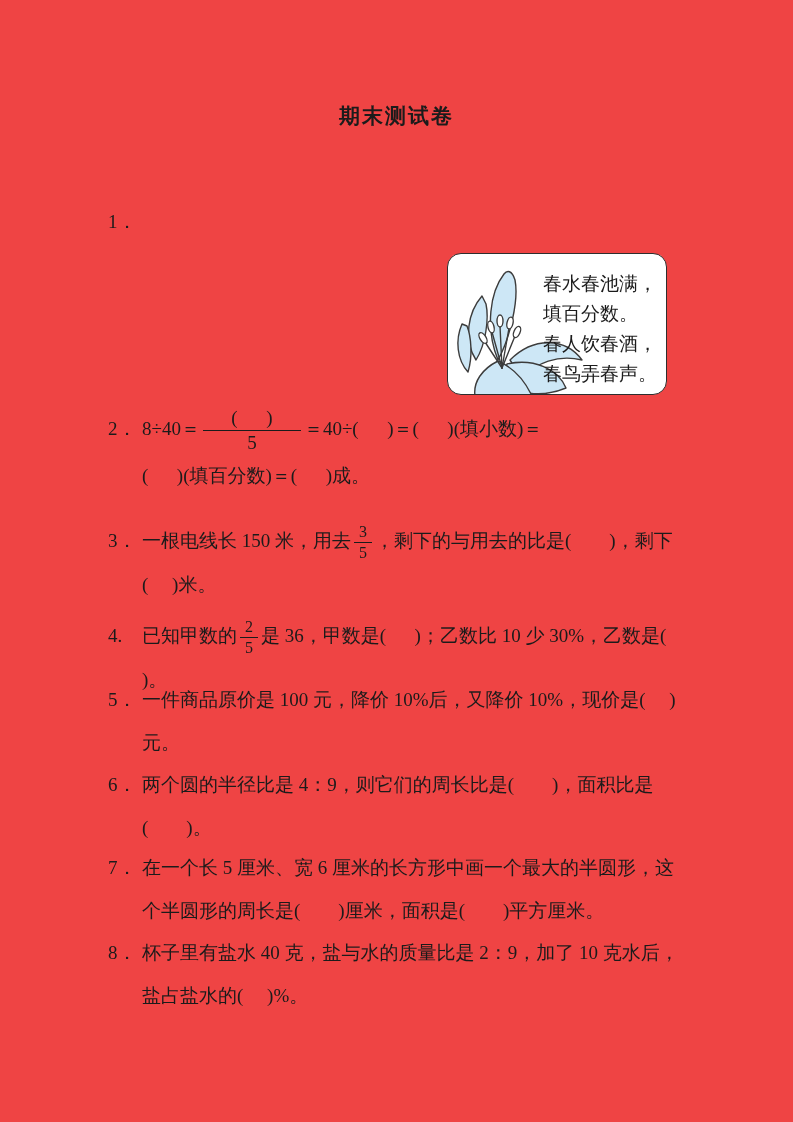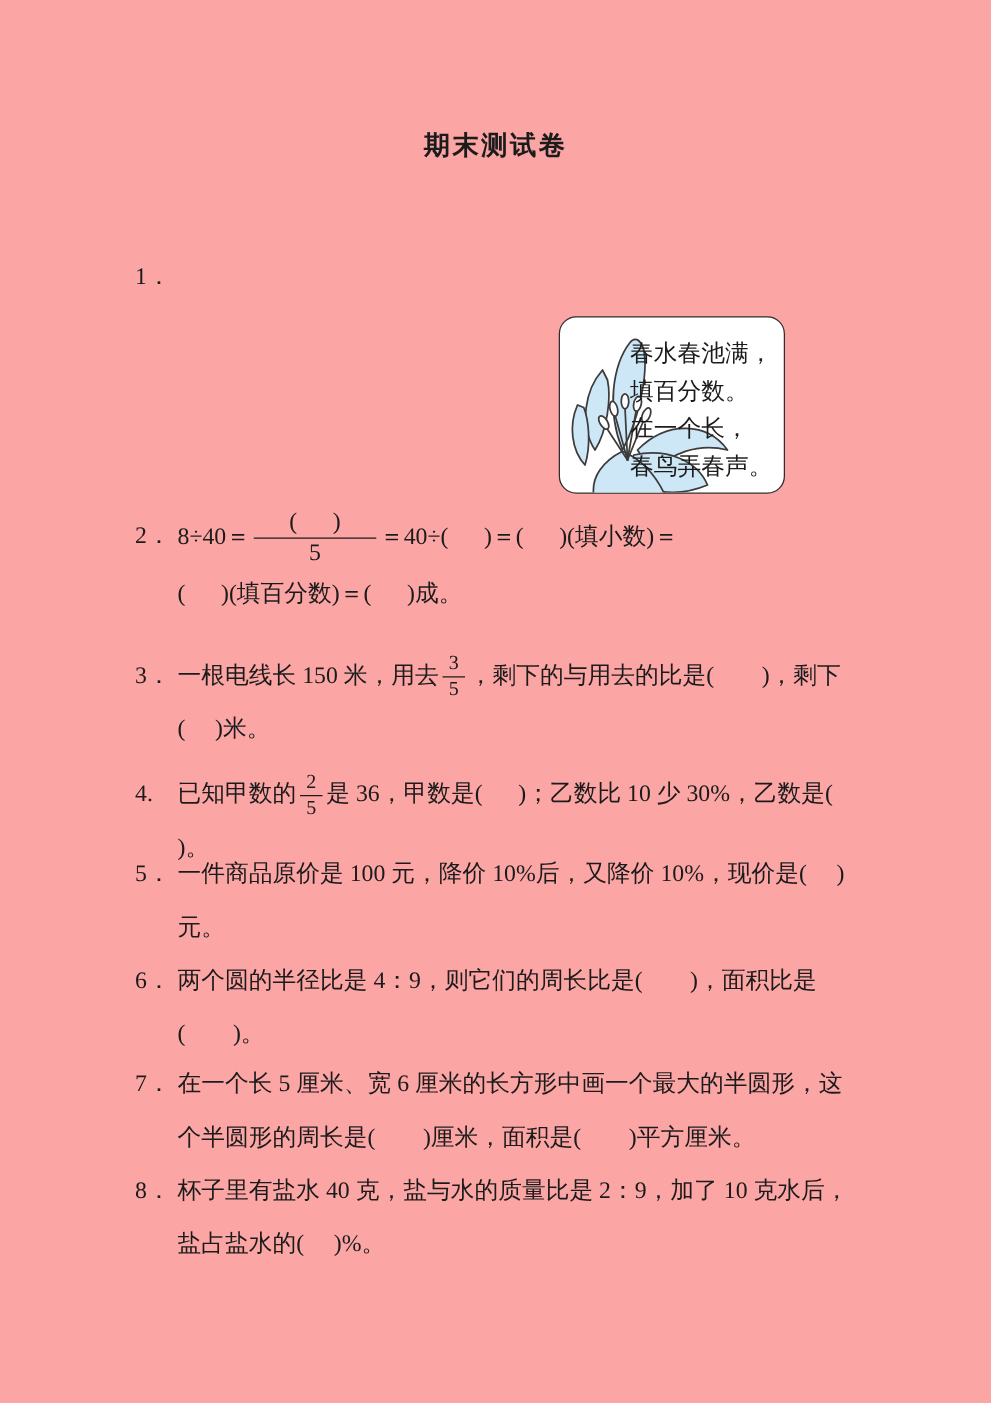--- a/index.html
+++ b/index.html
@@ -1,17 +1,17 @@
 <!DOCTYPE html>
 <html><head>
 <meta charset="utf-8">
 <style>
   html,body{margin:0;padding:0;background:#fff;}
   .page{
-    position:relative;width:793px;height:1122px;background:#fca5a5;
+    position:relative;width:793px;height:1122px;background:#ef4444;
     color:#1b1b1b;font-family:"Liberation Serif",serif;font-size:19px;
     overflow:hidden;
   }
   .title{
     position:absolute;top:102px;left:0;right:0;text-align:center;
     font-size:21px;font-weight:bold;letter-spacing:2px;
   }
   .section-heading{
     position:absolute;left:103px;top:166px;font-size:19.5px;line-height:28px;
     white-space:pre;
@@ -33,21 +33,21 @@
   .frac{
     display:inline-block;vertical-align:middle;text-align:center;
     margin:0 3px;line-height:1;
   }
   .frac .fnum{display:block;line-height:1.15;padding:0 5px 1px;}
   .frac .fbar{display:block;height:0;border-top:1.6px solid #1b1b1b;}
   .frac .fden{display:block;line-height:1.15;padding-top:1px;}
   .frac.small{font-size:16px;}
   .frac.wide .fbar{min-width:98px;}
   .poem-box{
-    position:absolute;left:447px;top:253px;width:181px;height:142px;
+    position:absolute;left:447px;top:253px;width:220px;height:142px;
     border:1.6px solid #2e2e2e;border-radius:14px;background:#fff;
     overflow:hidden;box-sizing:border-box;
   }
   .flower{position:absolute;left:4px;bottom:-2px;}
   .poem-lines{
     position:absolute;top:15px;right:9px;font-size:19px;line-height:30px;
     text-align:left;white-space:pre;
   }
 </style>
 </head>
@@ -91,16 +91,16 @@
           <ellipse cx="48" cy="55" rx="3" ry="6"></ellipse>
           <line x1="50" y1="102" x2="57" y2="62"></line>
           <ellipse cx="58" cy="57" rx="3" ry="6" transform="rotate(12 58 57)"></ellipse>
           <line x1="50" y1="102" x2="33" y2="76"></line>
           <ellipse cx="31" cy="72" rx="3" ry="6" transform="rotate(-32 31 72)"></ellipse>
           <line x1="50" y1="102" x2="63" y2="70"></line>
           <ellipse cx="65" cy="66" rx="3" ry="6" transform="rotate(24 65 66)"></ellipse>
         </g>
       </g>
     </svg>
-    <div class="poem-lines"><div>春水春池满，</div><div>填百分数。</div><div>在一个长，</div><div>春鸟弄春声。</div></div>
+    <div class="poem-lines"><div>春水春池满，</div><div>填百分数。</div><div>春人饮春酒，</div><div>春鸟弄春声。</div></div>
   </div>
 
 </div>
 
 </body></html>

